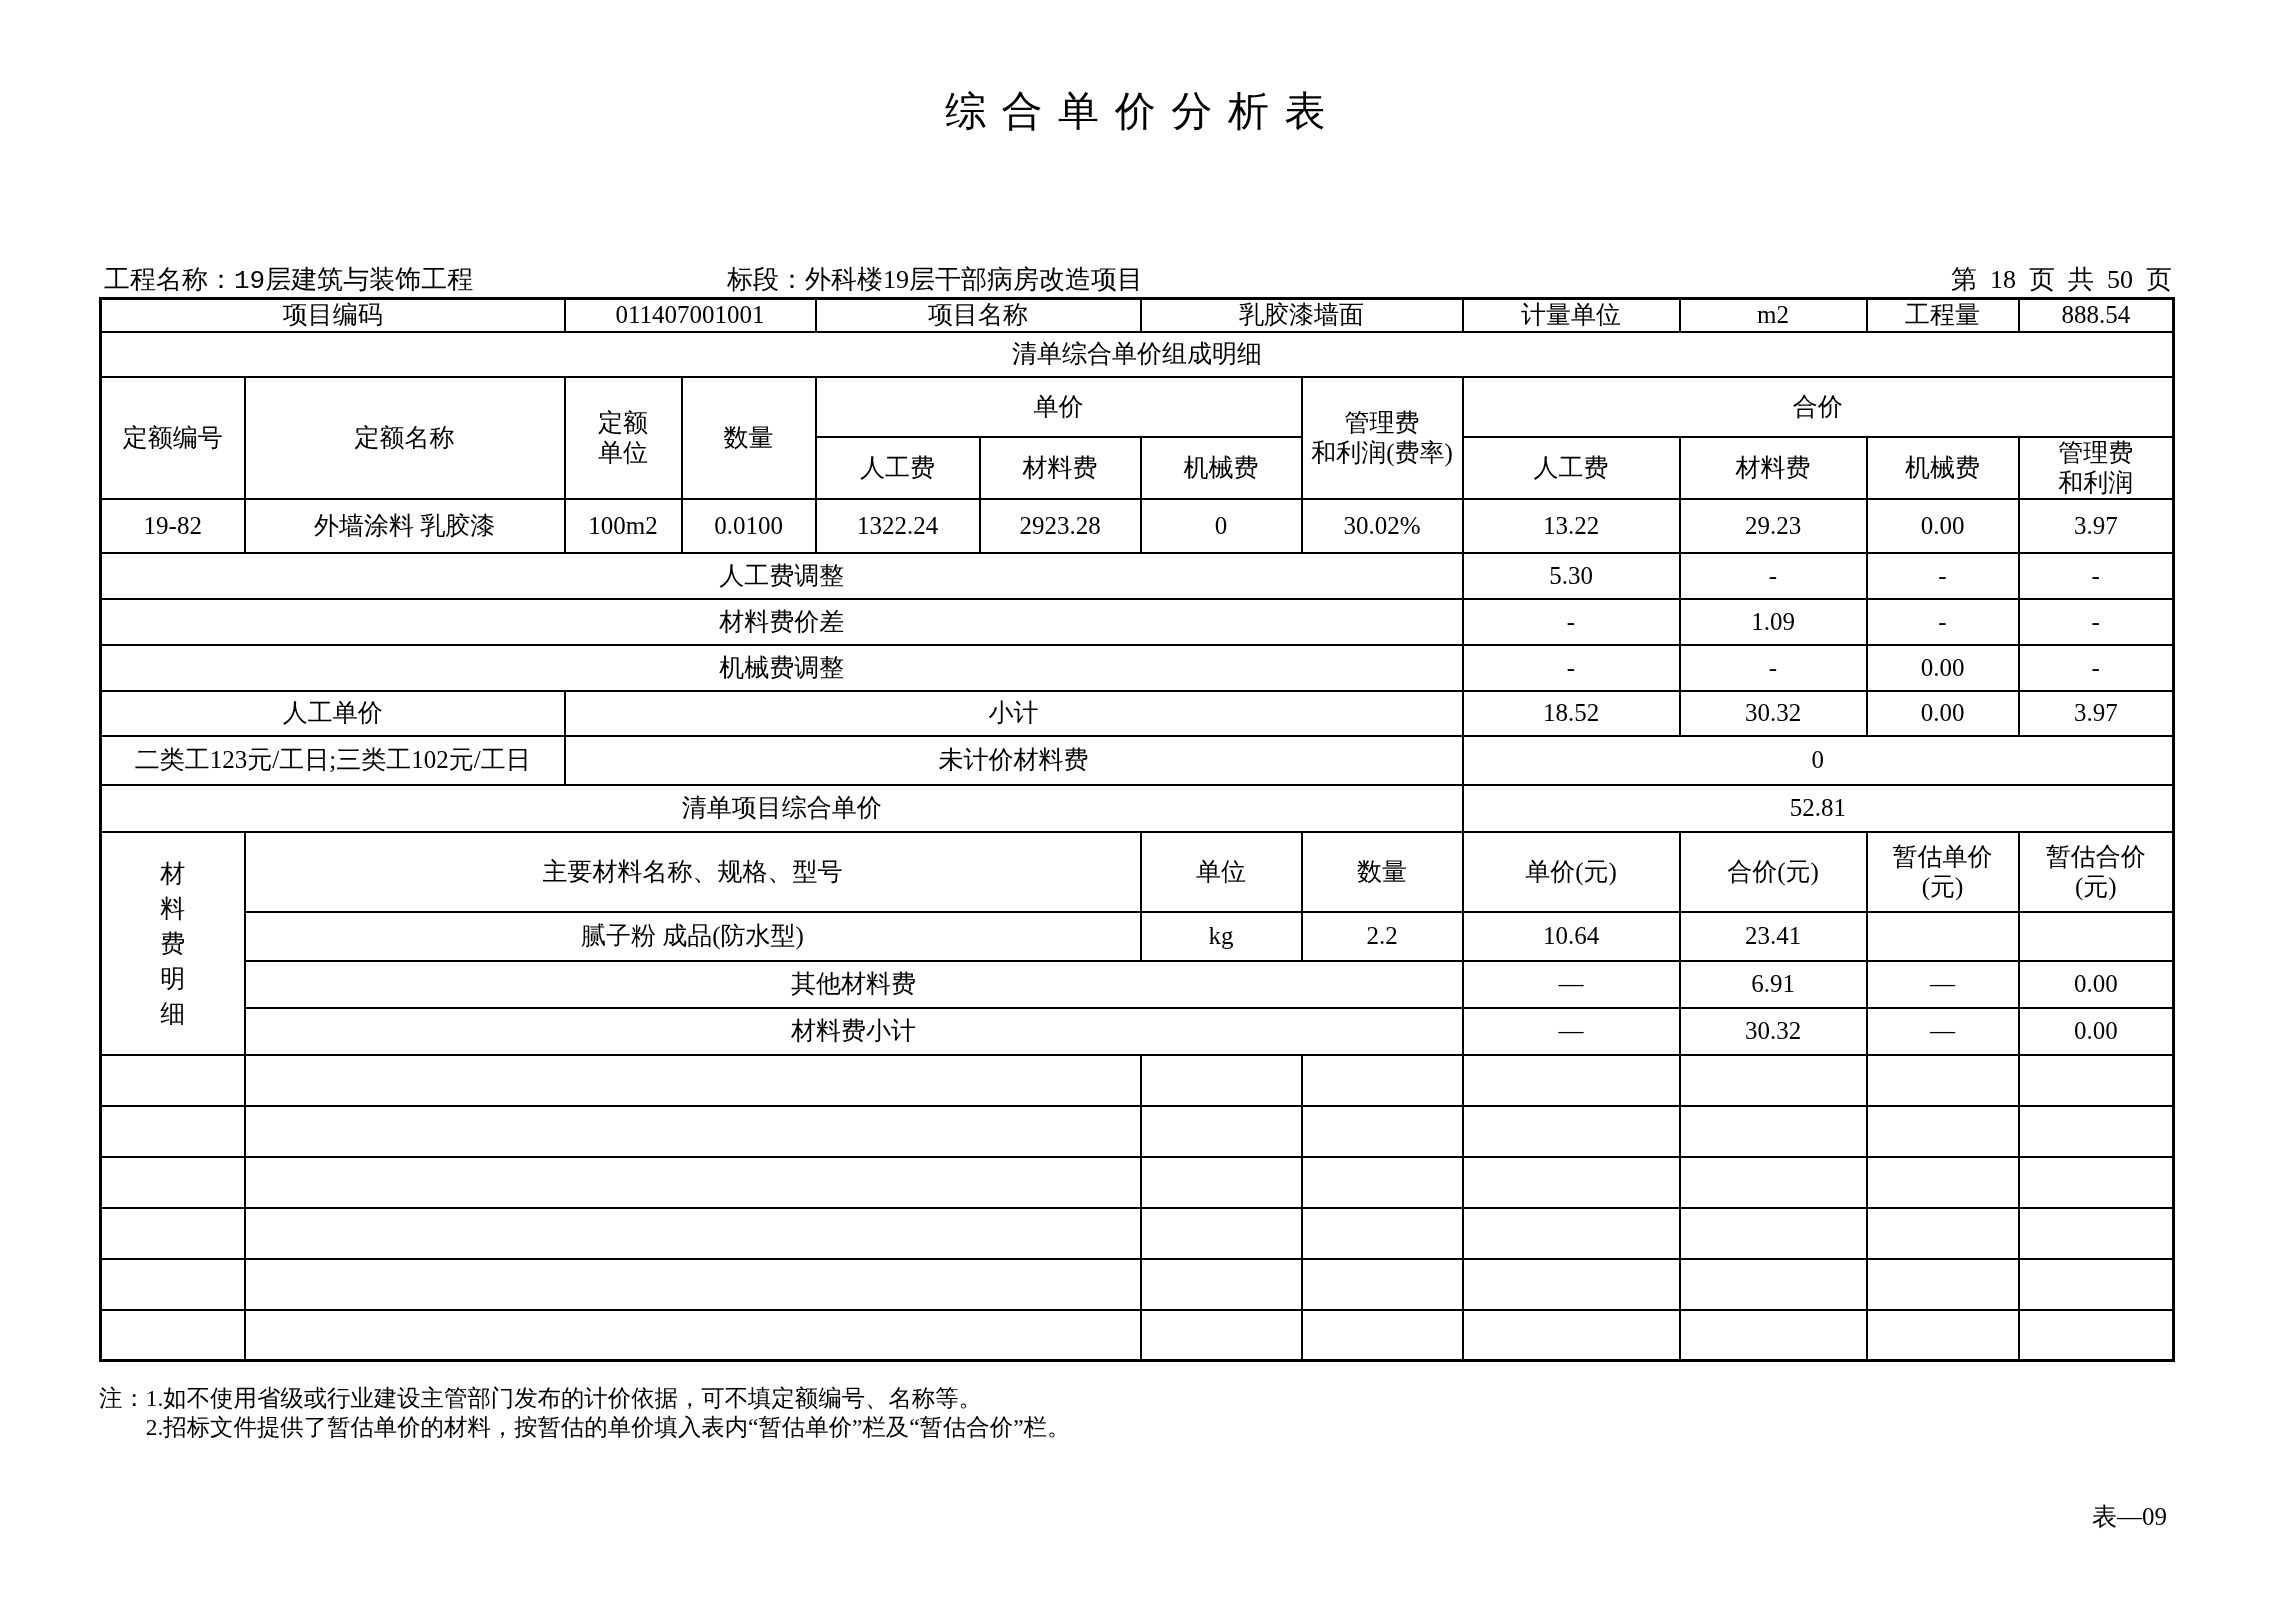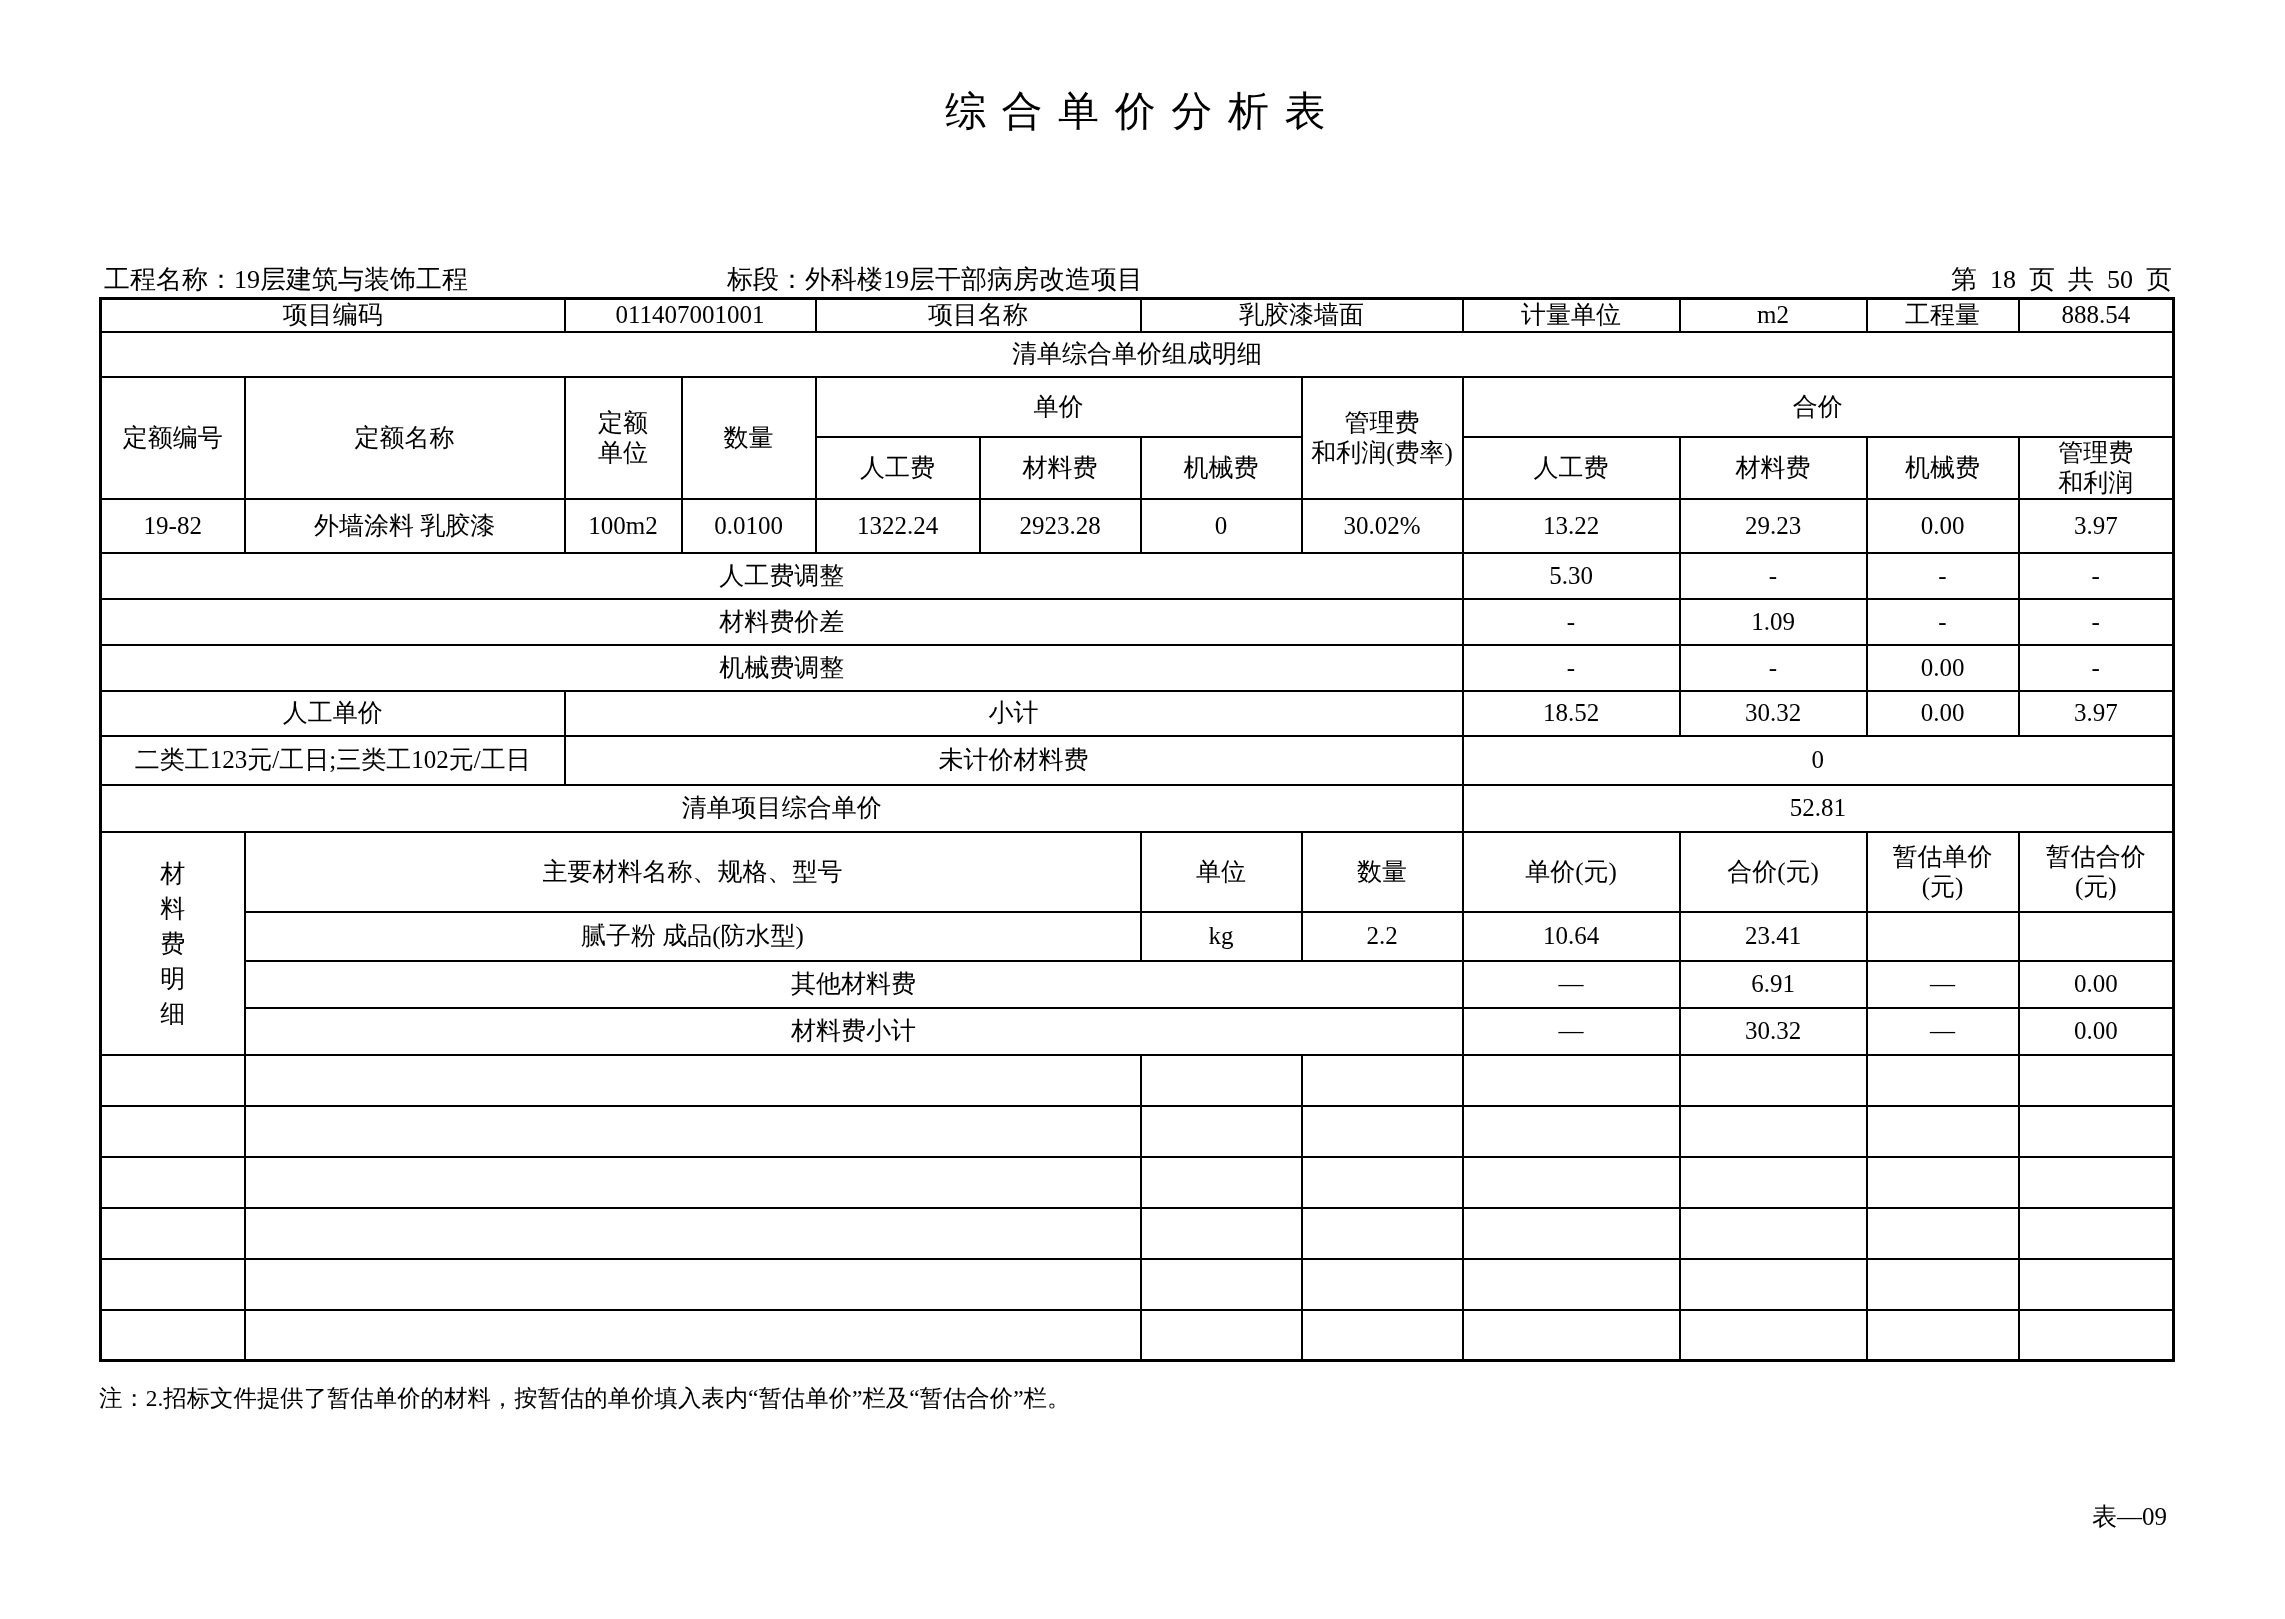--- a/index.html
+++ b/index.html
@@ -6,21 +6,21 @@
   .page {
     position:relative; width:2286px; height:1620px; background:#ffffff;
     font-family:"Liberation Serif","DejaVu Serif",serif; color:#000;
     overflow:hidden;
   }
   .doc-title {
     position:absolute; top:84px; left:0; width:100%;
     text-align:center; font-size:41px; letter-spacing:15.6px; font-weight:normal;
   }
   .meta-row { position:absolute; top:262px; left:0; width:100%; font-size:26px; }
-  .meta-project { position:absolute; left:104px; top:0; white-space:pre; }
+  .meta-project { position:absolute; left:104px; top:0; white-space:pre;font-family:Liberation Mono, monospace; }
   .meta-section { position:absolute; left:727px; top:0; white-space:pre; }
   .meta-page { position:absolute; right:114px; top:0; white-space:pre; }
 
   table.analysis {
     position:absolute; left:99px; top:297px; width:2072px;
     border-collapse:collapse; table-layout:fixed;
     font-size:25px; border:3.9px solid #000;
   }
   table.analysis td {
     border:2px solid #000; border-top-width:2.9px; border-bottom-width:2.9px;
@@ -266,20 +266,21 @@
           <td></td>
           <td></td>
           <td></td>
     </tr>
   </tbody>
     </table>
 
   <div class="notes">
     <span class="notes-prefix">注：</span>
     <span class="notes-lines">
+      <div>1.如不使用省级或行业建设主管部门发布的计价依据，可不填定额编号、名称等。</div>
       <div>2.招标文件提供了暂估单价的材料，按暂估的单价填入表内“暂估单价”栏及“暂估合价”栏。</div>
     </span>
   </div>
 
   <div class="table-no">表—09</div>
 
 </div>
 
 
 </body></html>

